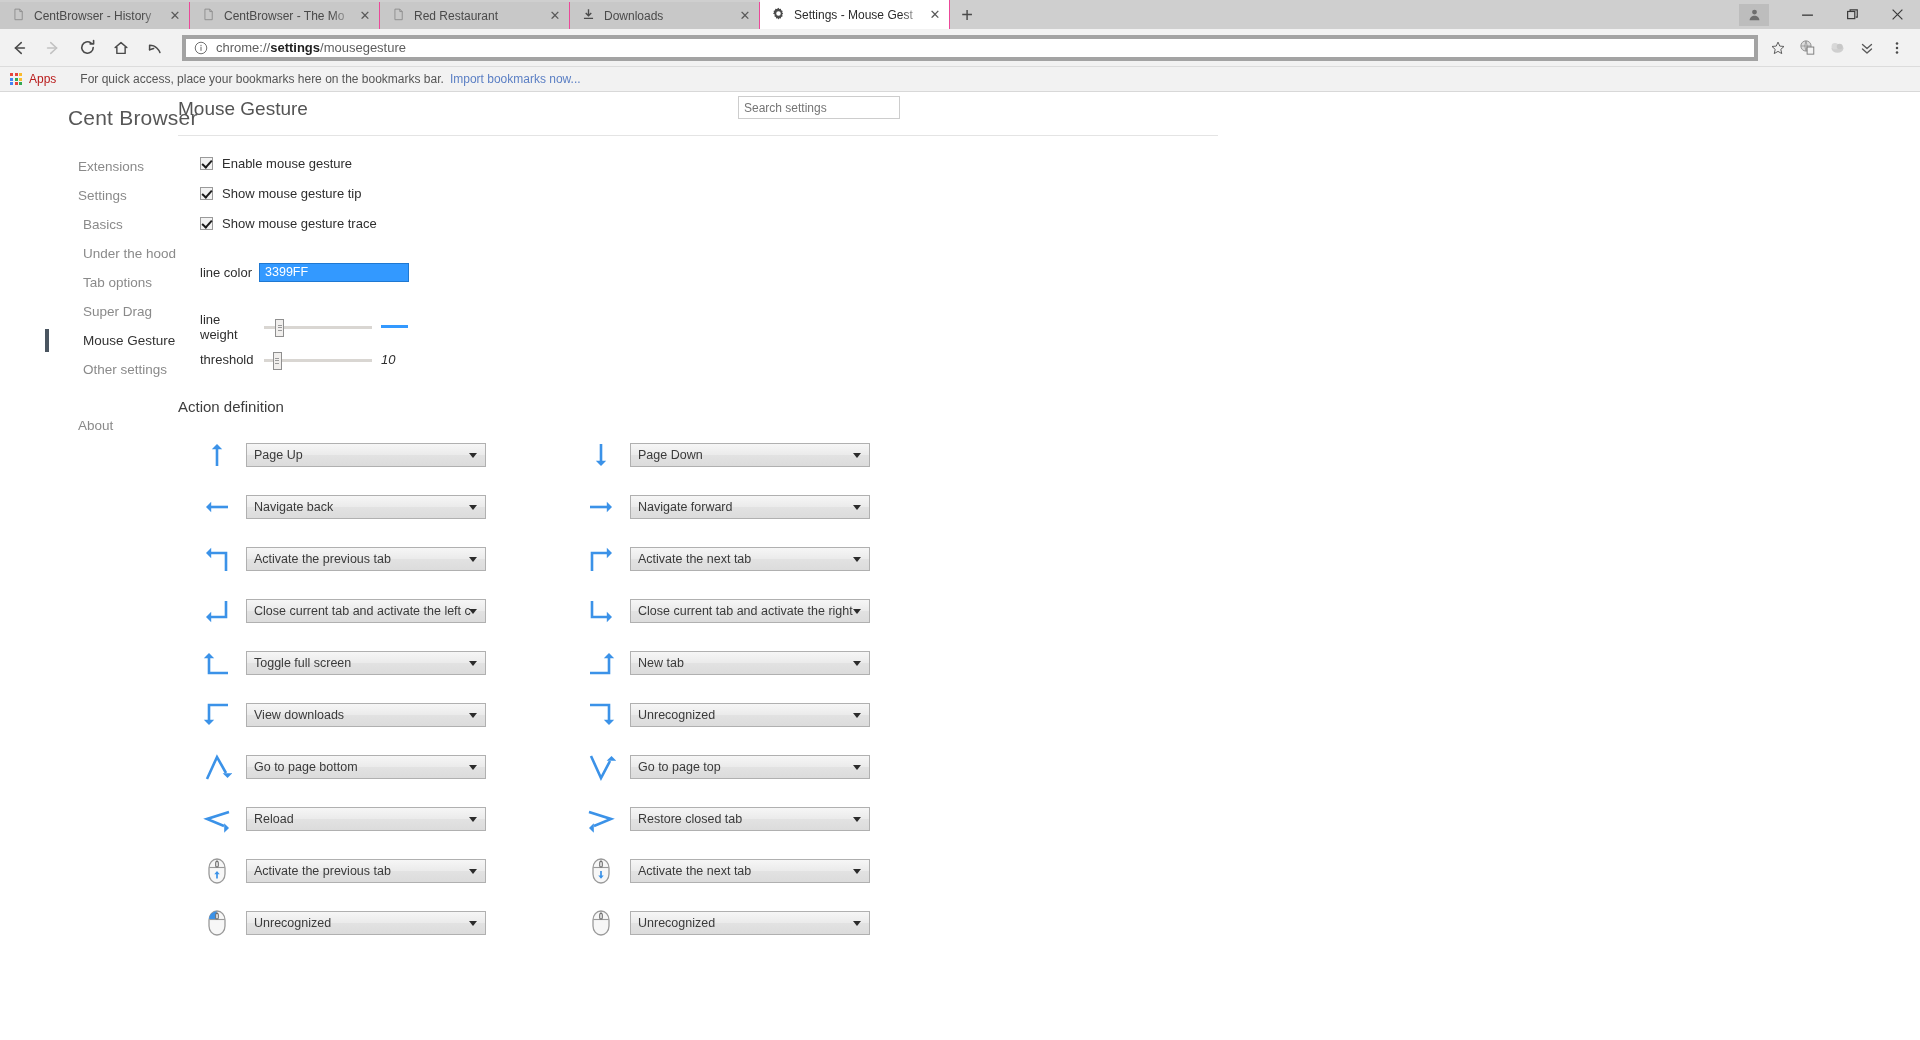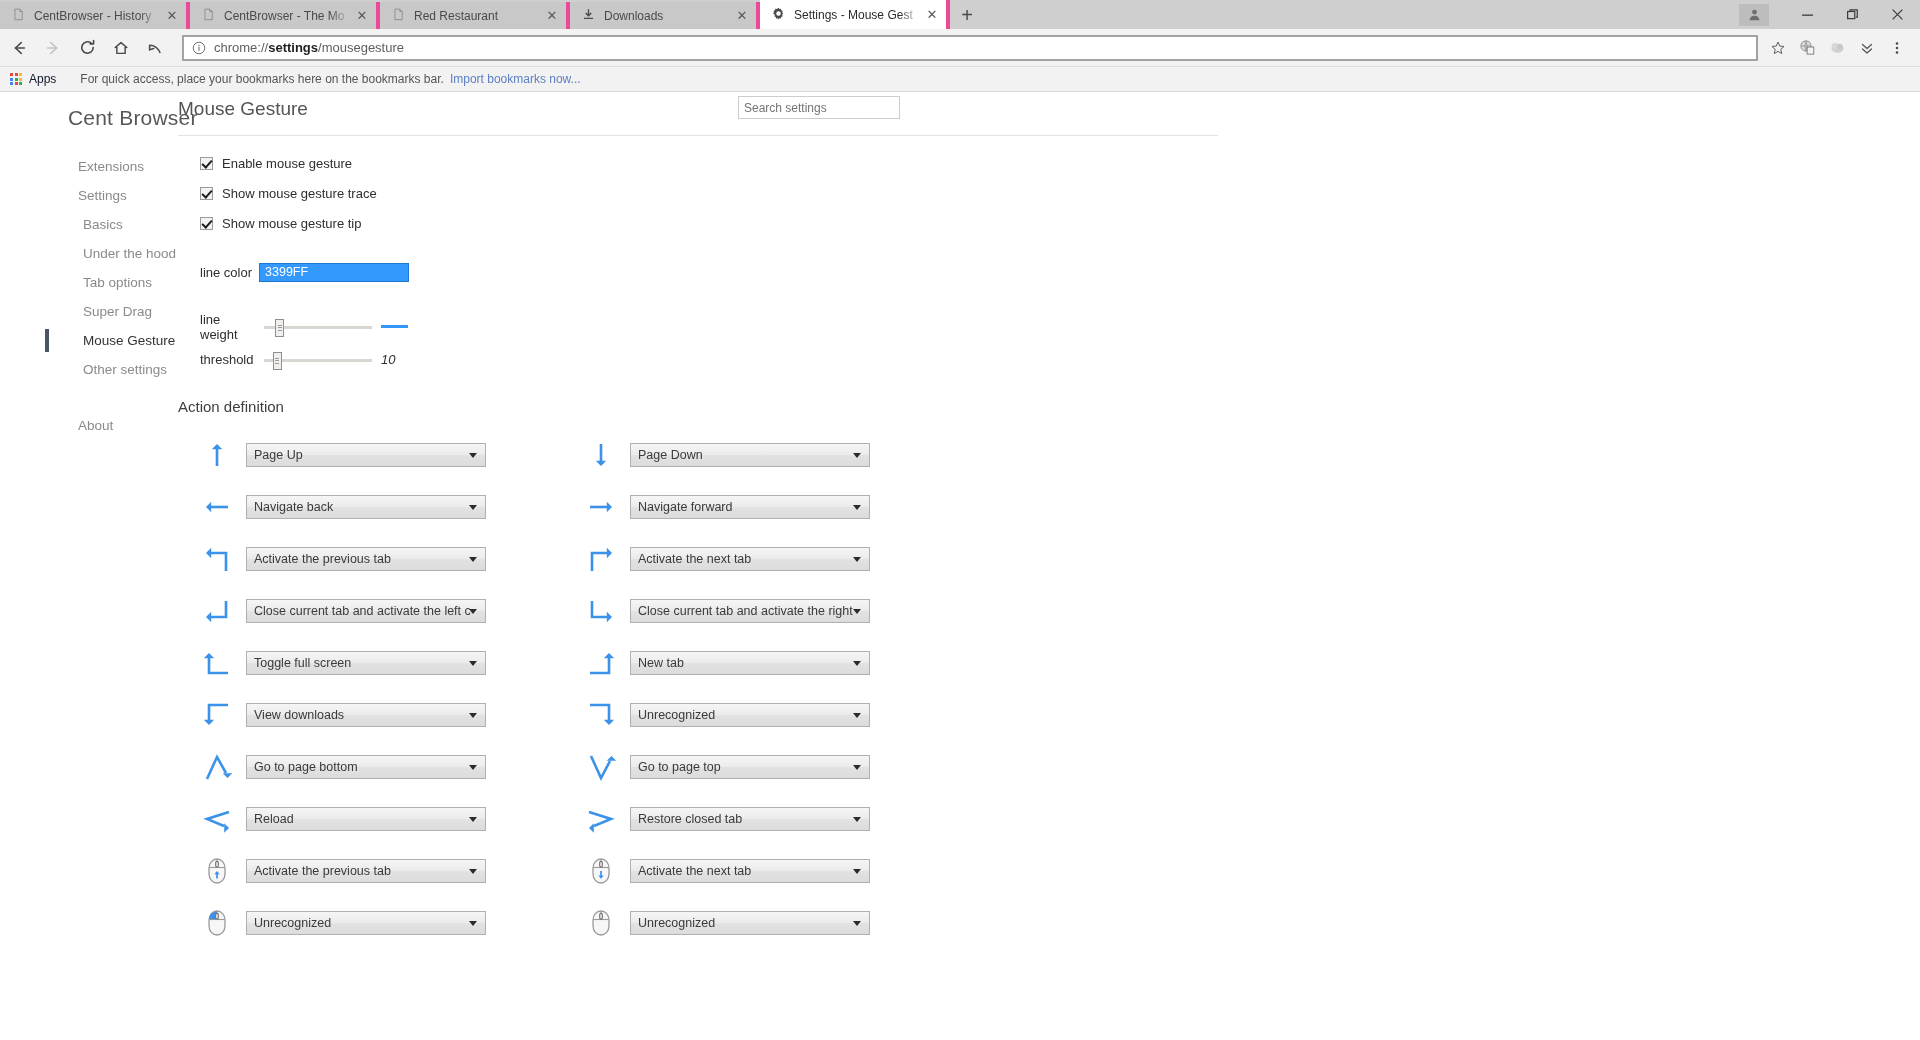--- a/index.html
+++ b/index.html
@@ -16,21 +16,21 @@
     background: #cfcfcf;
     display: flex; align-items: flex-end;
   }
   .tab {
     position: relative;
     height: 27px; width: 190px;
     background: #c8c8c8;
     display: flex; align-items: center;
     padding: 0 6px 0 12px;
     font-size: 12px; color: #4a4a4a;
-    border-right: 4px solid #ec4899;
+    border-right: 1px solid #ec4899;
     white-space: nowrap;
   }
   .tab.active {
     background: #ffffff; color: #2b2b2b; height: 29px;
   }
   .tab .favicon {
     width: 15px; height: 15px; flex: 0 0 15px;
     margin-right: 7px; position: relative;
   }
   .tab .tab-title {
@@ -73,21 +73,21 @@
   }
   .tb-btn {
     width: 30px; height: 30px; margin-left: 4px;
     display: flex; align-items: center; justify-content: center;
     color: #4a4a4a; flex: 0 0 auto;
   }
   .tb-btn.disabled { color: #c2c2c2; }
   #omnibox {
     flex: 1 1 auto; height: 26px;
     margin: 0 6px 0 12px;
-    background: #ffffff; border: 2px solid #a3a3a3;
+    background: #ffffff; border: 4px solid #a3a3a3;
     display: flex; align-items: center; padding: 0 8px;
     font-size: 13px; color: #5a5a5a; text-align: right;
   }
   #omnibox .infoicon { margin-right: 8px; display: flex; }
   #omnibox .urltext { color: #5e5e5e; }
   #omnibox .urltext b { color: #1f1f1f; font-weight: 700; }
   #starbtn { width: 28px; height: 26px; display:flex; align-items:center; justify-content:center; }
   .ext-btn {
     width: 30px; height: 30px;
     display: flex; align-items: center; justify-content: center;
@@ -98,21 +98,21 @@
   #bookmarkbar {
     position: absolute; left: 0; top: 67px; width: 1920px; height: 25px;
     background: #f2f2f2; border-bottom: 1px solid #d8d8d8;
     display: flex; align-items: center; font-size: 12px; color: #4a4a4a;
   }
   #appsgrid {
     display: grid; grid-template-columns: repeat(3, 3px);
     grid-gap: 1.5px; margin-left: 10px;
   }
   #appsgrid i { width: 3px; height: 3px; display: block; }
-  #bookmarkbar .apps-label { margin-left: 7px; color: #0f172a; }
+  #bookmarkbar .apps-label { margin-left: 7px; color: #b91c1c; }
   #bookmarkbar .bm-hint { margin-left: 24px; color: #555; }
   #bookmarkbar .bm-link { margin-left: 6px; color: #5b7fc4; }
 
   
   #page { position: absolute; left: 0; top: 92px; width: 1920px; height: 948px; background: #fff; }
 
   
   #sidebar { position: absolute; left: 0; top: 0; width: 172px; margin-left: 45px; }
   #brand {
     font-size: 21px; color: #575757; font-weight: 400;
@@ -427,25 +427,25 @@
       <input id="searchbox" type="text" placeholder="Search settings" style="">
     </div>
 
     <div id="checkbox-list" style="margin-top:12px;">
         <div class="chk-row">
           <span class="chk checked"></span>
           <span class="chk-label">Enable mouse gesture</span>
         </div>
         <div class="chk-row">
           <span class="chk checked"></span>
-          <span class="chk-label">Show mouse gesture trace</span>
+          <span class="chk-label">Show mouse gesture tip</span>
         </div>
         <div class="chk-row">
           <span class="chk checked"></span>
-          <span class="chk-label">Show mouse gesture tip</span>
+          <span class="chk-label">Show mouse gesture trace</span>
         </div>
       </div>
 
     <div class="field-row" style="margin-top:20px;">
       <span class="field-label">line color</span>
       <div id="linecolor-field" style="background: rgb(51, 153, 255);">
         <span>3399FF</span>
       </div>
     </div>
 

